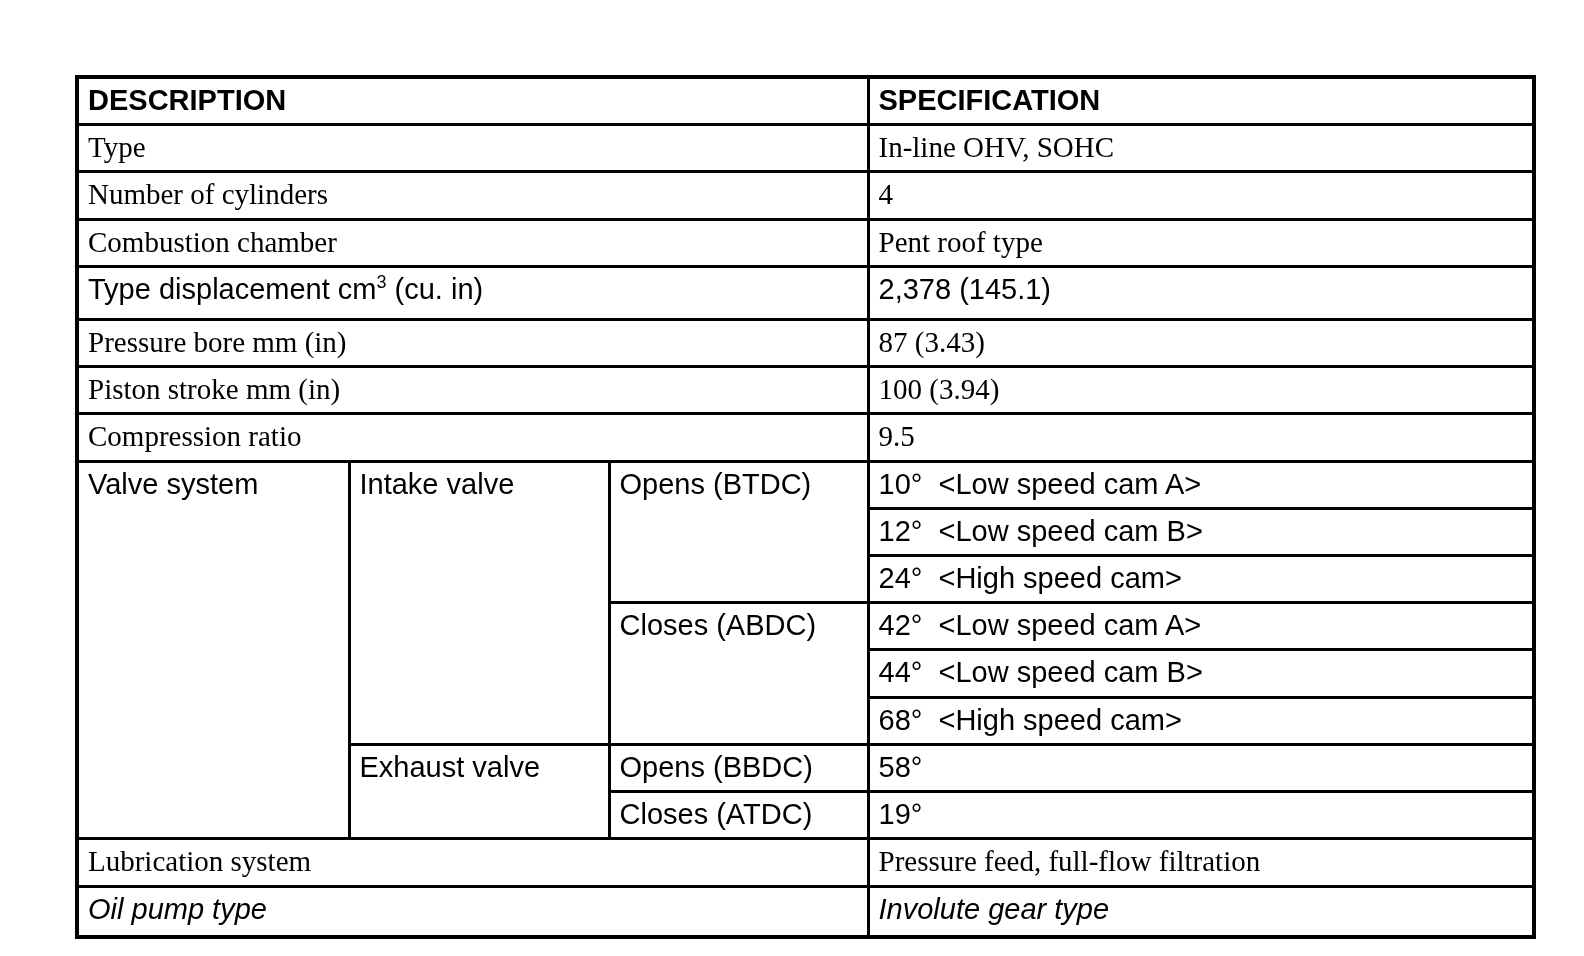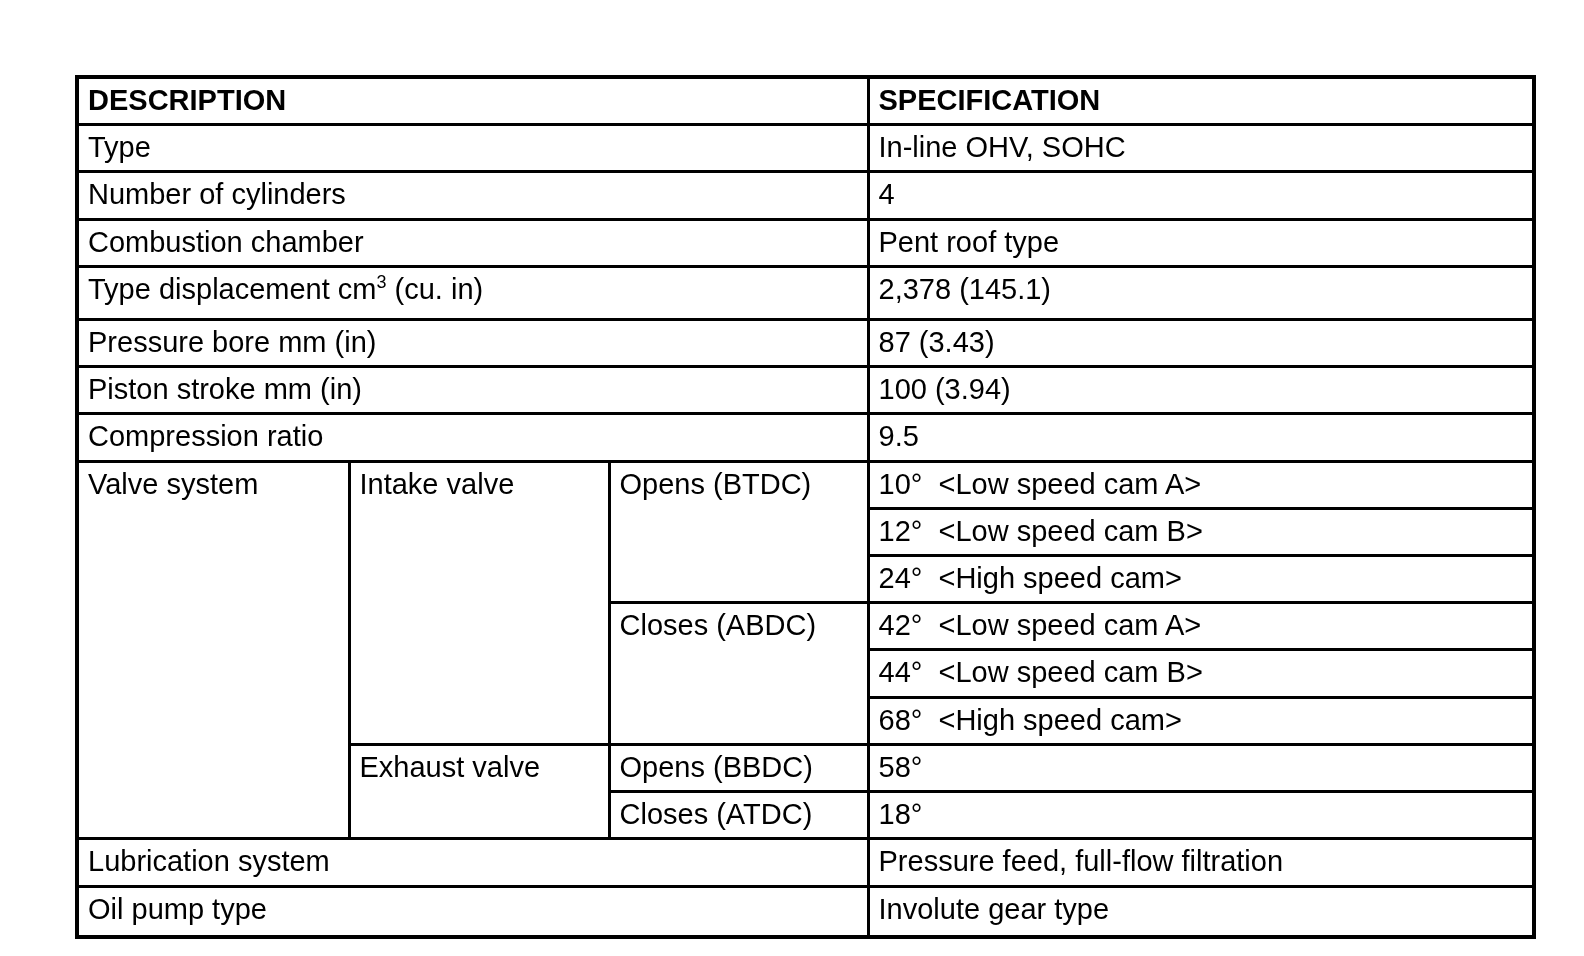--- a/index.html
+++ b/index.html
@@ -35,22 +35,22 @@
     vertical-align: top;
     text-align: left;
     padding: 4px 10px 6px 9px;
     white-space: pre-wrap;
     overflow: hidden;
     font-weight: normal;
   }
   table.spec-table th { font-weight: bold; }
   tr.r45 { height: 45px; }
   tr.r46 { height: 46px; }
-  tr.r47 { height: 47px; }
-  tr.r51 { height: 51px; }
+  tr.r47 { height: 47px; font-family: Liberation Serif, serif; }
+  tr.r51 { height: 51px; font-style: italic; }
   tr.r53 { height: 53px; }
   sup.cm-sup {
     font-size: 0.62em;
     vertical-align: super;
     line-height: 0;
   }
 </style>
 </head>
 <body>
 
@@ -126,21 +126,21 @@
     <tr class="r46">
       <td>68°  &lt;High speed cam&gt;</td>
     </tr>
     <tr class="r46">
       <td rowspan="2">Exhaust valve</td>
       <td>Opens (BBDC)</td>
       <td>58°</td>
     </tr>
     <tr class="r46">
       <td>Closes (ATDC)</td>
-      <td>18°</td>
+      <td>19°</td>
     </tr>
 
     <tr class="r47">
       <td colspan="3">Lubrication system</td>
       <td>Pressure feed, full-flow filtration</td>
     </tr>
 
     <tr class="r51">
       <td colspan="3">Oil pump type</td>
       <td>Involute gear type</td>

